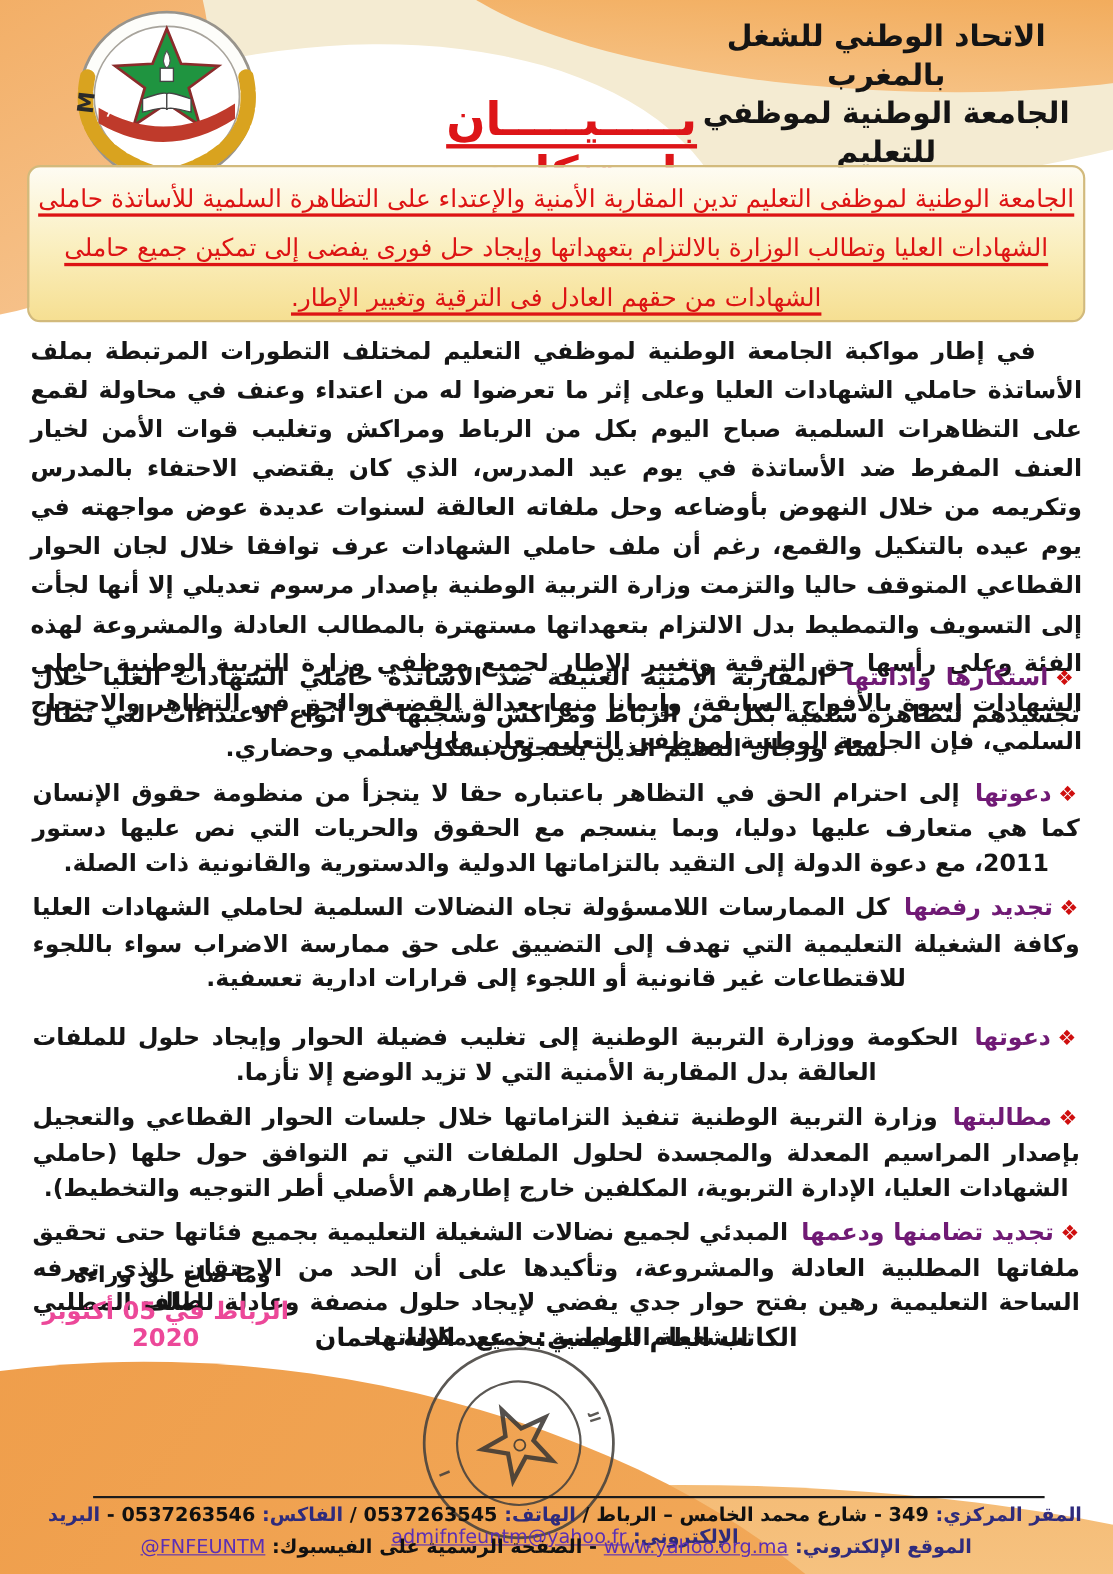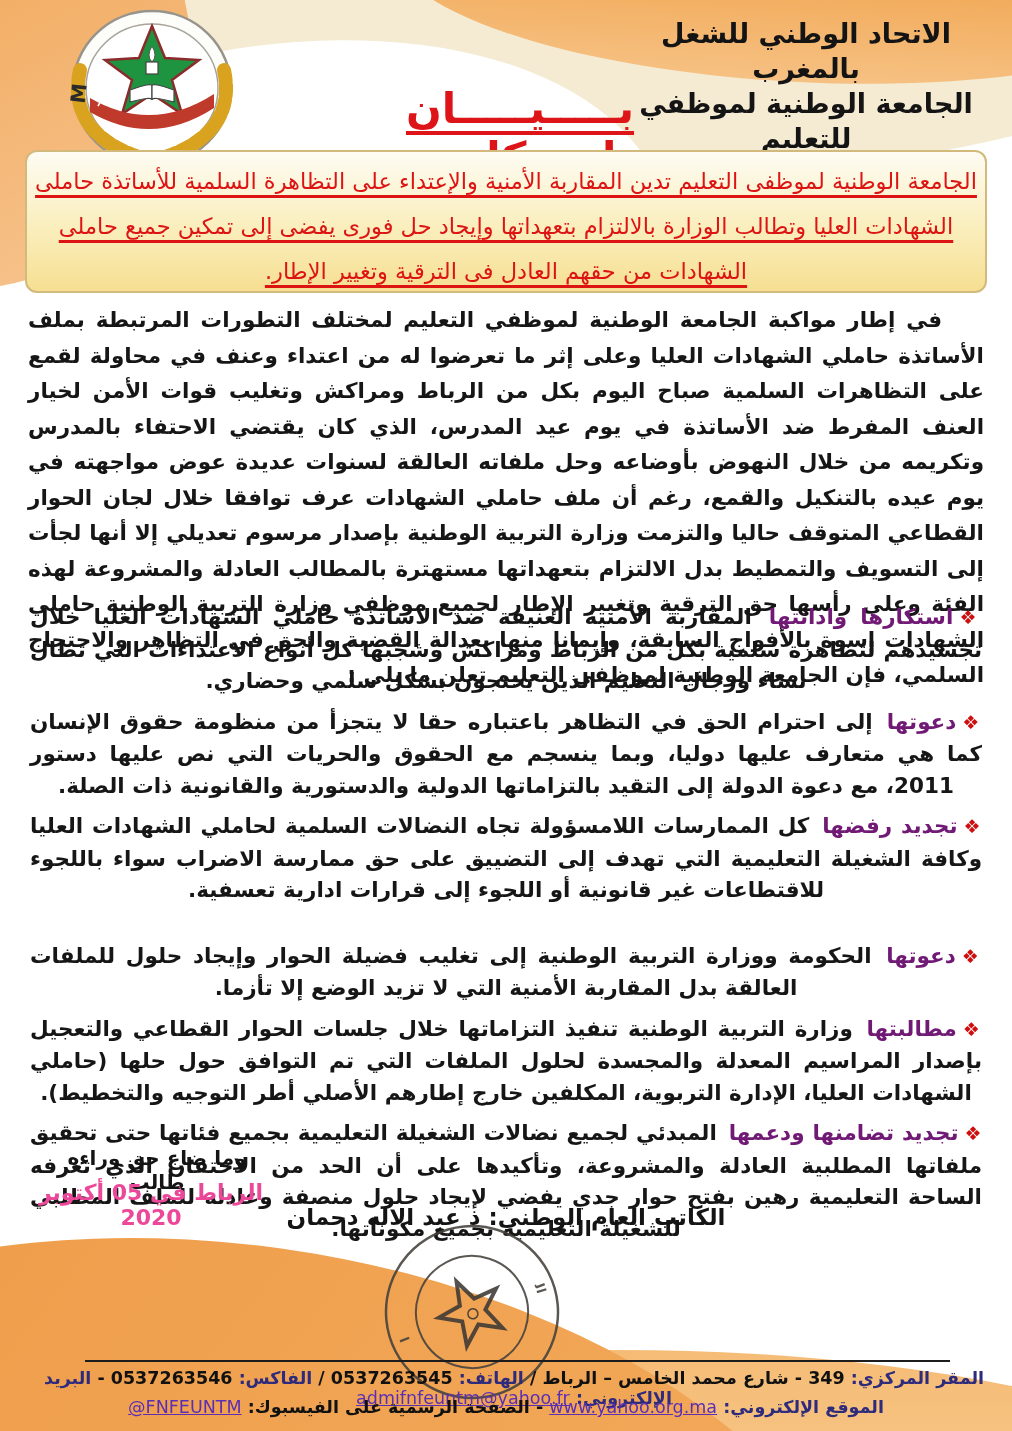--- a/index.html
+++ b/index.html
@@ -65,21 +65,21 @@
   .intro {
     position:absolute; top:302px; right:28px; left:28px;
     font-size:21.5px; font-weight:700; line-height:35.5px; color:#161616;
     text-align:justify; text-indent:42px;
   }
   .bullets { position:absolute; top:601px; right:30px; left:30px; }
   .bullet {
     font-size:21.5px; font-weight:700; line-height:31.5px; color:#161616;
     text-align:justify; text-align-last:center; margin-bottom:9px;
   }
-  .bullet.gap-lg { margin-bottom:34px; }
+  .bullet.gap-lg { margin-bottom:22px; }
   .bullet .marker { color:#cf0e0e; font-size:19px; padding-left:6px; }
   .bullet .lead {
     color:#701a75; text-decoration-thickness:3px;
     text-underline-offset:5px; padding-left:4px;
   }
   .proverb { position:absolute; top:1146px; left:42px; width:230px; font-size:20px; font-weight:700; color:#141414; text-align:center; }
   .date-line { position:absolute; top:1180px; left:26px; width:250px; font-size:22px; font-weight:700; color:#ec4899; text-align:center; }
   .signature { position:absolute; top:1204px; left:0; right:0; text-align:center; font-size:23px; font-weight:700; color:#141414; }
   .stamp-wrap { position:absolute; top:1222px; left:382px; width:180px; height:180px; transform:rotate(-27deg); opacity:.88; }
   .footer-rule { position:absolute; top:1360px; left:85px; width:865px; height:2px; background:#1c1c1c; }

